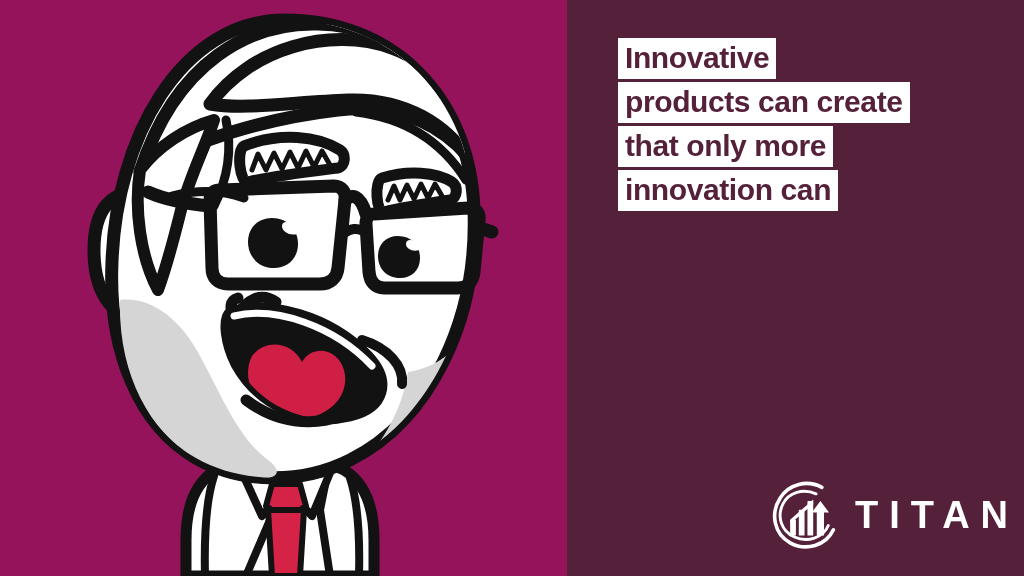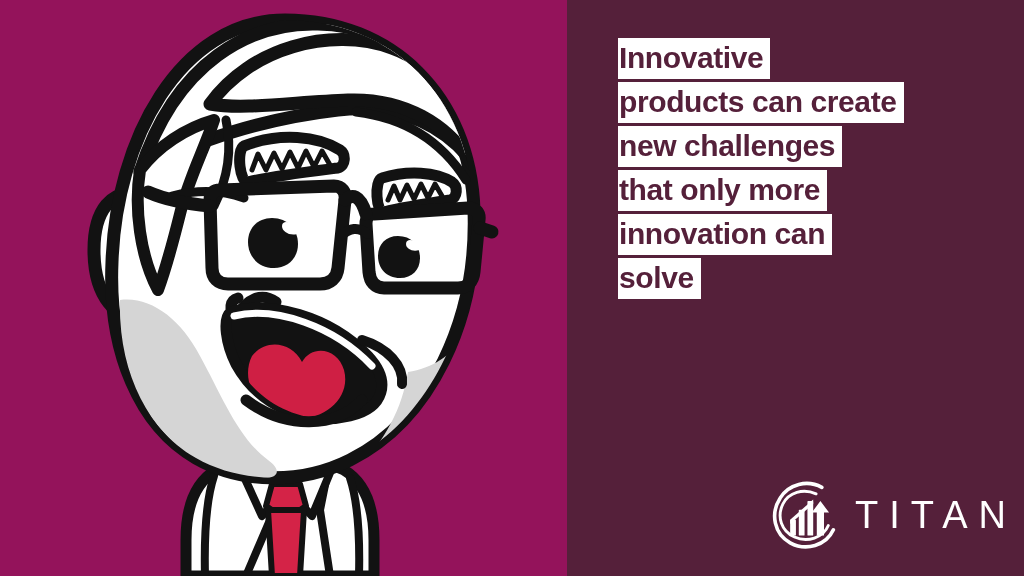--- a/index.html
+++ b/index.html
@@ -64,21 +64,21 @@
     gap: 3px;
   }
   .quote-line {
     background: #ffffff;
     color: #55203a;
     font-family: "Liberation Sans", sans-serif;
     font-weight: bold;
     font-size: 30px;
     line-height: 36px;
     letter-spacing: -0.4px;
-    padding: 2px 7px 3px 1px;
+    padding: 2px 7px 3px 7px;
     white-space: nowrap;
     box-sizing: border-box;
   }
 
   
   #logo {
     position: absolute;
     left: 770px;
     top: 478px;
     display: flex;
@@ -86,21 +86,21 @@
     gap: 13px;
   }
   #logo-mark {
     width: 72px;
     height: 72px;
     flex: 0 0 auto;
   }
   #logo-wordmark {
     color: #ffffff;
     font-family: "Liberation Sans", sans-serif;
-    font-weight: 400;
+    font-weight: 700;
     font-size: 38px;
     letter-spacing: 11px;
     line-height: 1;
     white-space: nowrap;
     padding-top: 2px;
   }
 </style>
 </head>
 <body>
 
@@ -315,24 +315,22 @@
           <path d="M206,400 C222,438 258,462 300,464" fill="none" stroke="#121212" stroke-width="10" stroke-linecap="round" opacity="0"></path>
         </g>
 
       </g>
     </svg>
   </div>
 
   <div id="quote-block">
     <span class="quote-line">Innovative</span>
     <span class="quote-line">products can create</span>
-    <span class="quote-line">new challenges</span>
     <span class="quote-line">that only more</span>
     <span class="quote-line">innovation can</span>
-    <span class="quote-line">solve</span>
   </div>
 
   <div id="logo">
     <div id="logo-mark">
       <svg viewBox="0 0 100 100" width="72" height="72" xmlns="http://www.w3.org/2000/svg">
 
         <path d="M72,13
                  C52,2 26,8 14,28
                  C0,50 6,78 28,90
                  C50,102 78,94 88,72" fill="none" stroke="#ffffff" stroke-width="5" stroke-linecap="round"></path>

